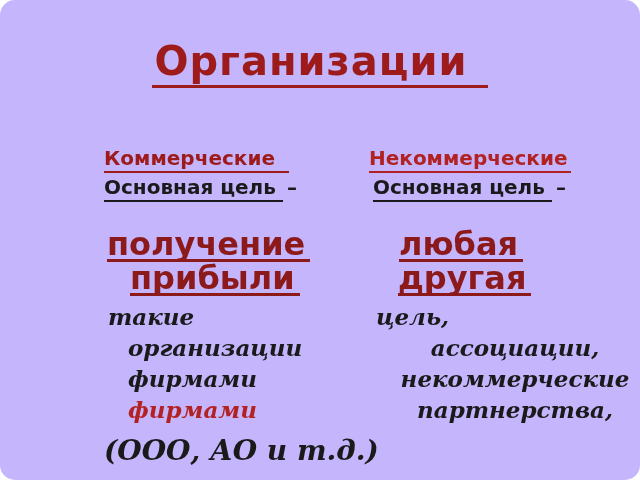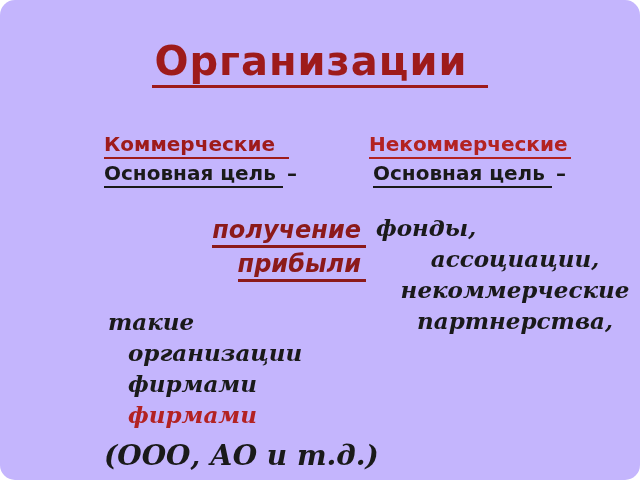--- a/index.html
+++ b/index.html
@@ -31,21 +31,21 @@
     font-weight: bold;
     color: #9e1b1b;
     letter-spacing: 1px;
     padding: 0 20px 1px 2px;
     border-bottom: 3px solid #9e1b1b;
   }
 
   
   .col {
     position: absolute;
-    top: 130px;
+    top: 144px;
     width: 262px;
   }
   .col-left  { left: 104px; }
   .col-right { left: 369px; }
 
   .col-header {
     font-size: 20px;
     font-weight: bold;
     line-height: 29px;
     white-space: nowrap;
@@ -81,42 +81,40 @@
   }
   .col-subheader-dash {
     display: inline-block;
     margin-left: 4px;
   }
   .col-right .col-subheader { padding-left: 4px; }
 
   
   .goal {
     margin-top: 26px;
-    font-size: 24px;
+    font-size: 32px;
     font-weight: bold;
-    font-style: italic;
     color: #8c1a1a;
     line-height: 33px;
-    text-align: right;
   }
   .goal-line { white-space: nowrap; }
   .goal-line-text {
     display: inline-block;
     border-bottom: 3px solid #8c1a1a;
     padding-right: 5px;
     line-height: 30px;
   }
   .col-left  .goal-line-1 { padding-left: 3px; }
   .col-left  .goal-line-2 { padding-left: 26px; }
   .col-right .goal-line-1 { padding-left: 30px; }
   .col-right .goal-line-2 { padding-left: 29px; }
 
   
   .body-block {
-    margin-top: 24px;
+    margin-top: 5px;
     font-family: "DejaVu Serif", serif;
     font-size: 23px;
     font-weight: bold;
     font-style: italic;
     color: #1a1a1a;
     line-height: 31px;
   }
   .body-line { white-space: nowrap; }
   .col-left  .body-first { padding-left: 4px; }
   .col-left  .body-cont  { padding-left: 24px; }
@@ -171,22 +169,30 @@
   </div>
 
   <div class="col col-right">
     <div class="col-header">
       <span class="col-header-text">Некоммерческие</span>
     </div>
     <div class="col-subheader">
       <span class="col-subheader-text">Основная цель</span><span class="col-subheader-dash">–</span>
     </div>
 
+    <div class="goal">
+      <div class="goal-line goal-line-1">
+        <span class="goal-line-text">любая</span>
+      </div>
+      <div class="goal-line goal-line-2">
+        <span class="goal-line-text">другая</span>
+      </div>
+    </div>
 
     <div class="body-block">
-      <div class="body-line body-first">фонды,</div>
+      <div class="body-line body-first">цель,</div>
       <div class="body-line body-cont">ассоциации,</div>
       <div class="body-line body-cont">некоммерческие</div>
       <div class="body-line body-cont">партнерства,</div>
     </div>
   </div>
 
 </div>
 
 </body></html>

